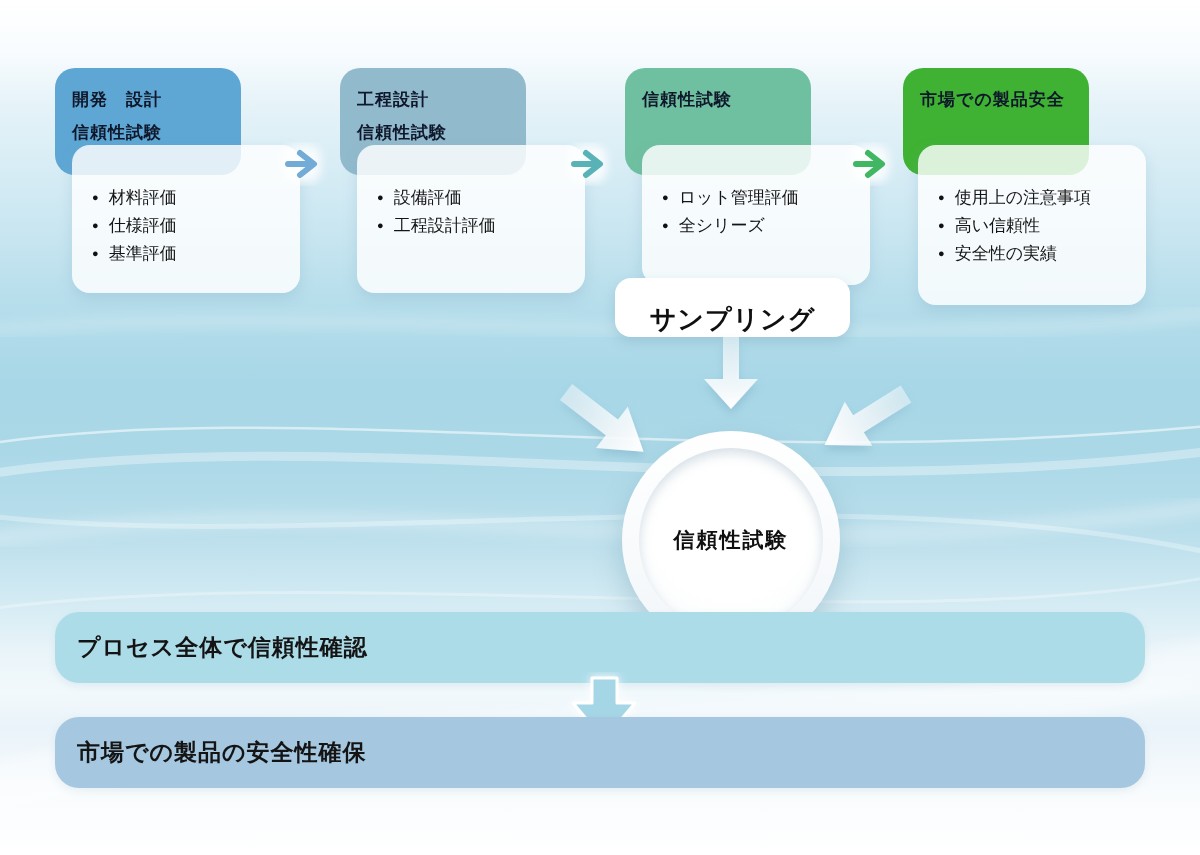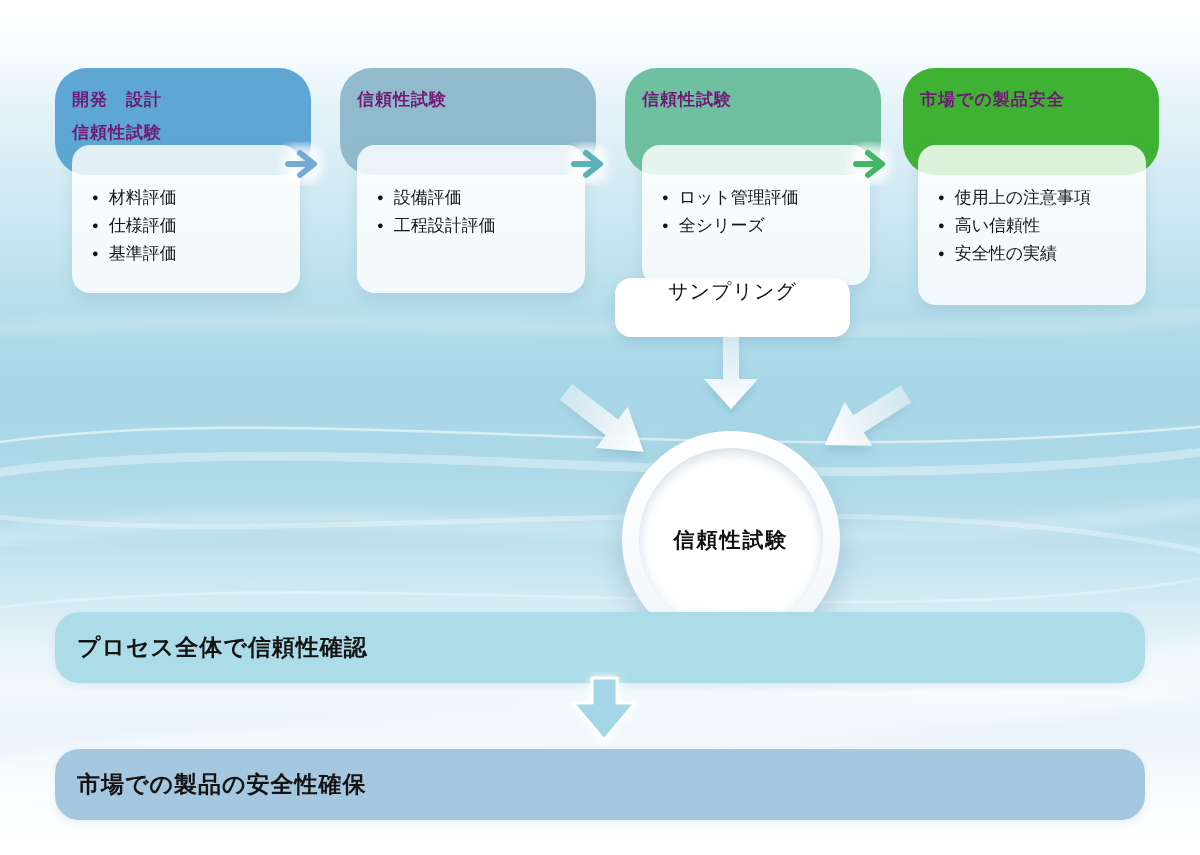--- a/index.html
+++ b/index.html
@@ -9,41 +9,41 @@
     background:linear-gradient(180deg,
       #ffffff 0%,#f8fcfe 6%,#e6f3f9 12%,#cde8f2 25%,#b3dcea 37%,
       #a8d7e7 45%,#abd8e7 53%,#b9deeb 62%,#cfe9f2 69%,#e9f4f9 76%,
       #f2f9fc 81%,#e9f3f9 85%,#f8fbfd 92%,#ffffff 100%);
   }
   #waves{position:absolute;inset:0;z-index:0;}
   .layer{position:absolute;z-index:1;}
 
   
   .stage-header{
-    position:absolute;width:256px;height:107px;border-radius:32px;
+    position:absolute;width:186px;height:107px;border-radius:20px;
     box-sizing:border-box;padding:15px 14px 0 17px;
-    color:#701a75;font-size:17px;font-weight:600;line-height:33px;
+    color:#0f172a;font-size:17px;font-weight:600;line-height:33px;
     letter-spacing:1px;
   }
   .stage-content{
     position:absolute;width:228px;border-radius:18px;
     background:rgba(255,255,255,0.82);
     box-shadow:0 6px 14px rgba(120,165,190,0.25);
     box-sizing:border-box;padding:38px 10px 0 20px;
   }
   .bullet-row{display:flex;align-items:center;height:28px;font-size:17px;color:#141414;}
   .bullet-dot{font-size:11px;margin-right:10px;color:#111;flex:0 0 auto;}
 
   .conn-arrow{position:absolute;width:56px;height:44px;}
 
   .pill{
     position:absolute;background:#ffffff;border-radius:16px;
     box-shadow:0 5px 12px rgba(115,160,185,0.32);
-    display:flex;align-items:flex-start;justify-content:center;
-    font-size:20px;font-weight:400;color:#101010;letter-spacing:1px;
+    display:flex;align-items:flex-end;justify-content:center;
+    font-size:26px;font-weight:700;color:#101010;letter-spacing:1px;
   }
 
   .circle-outer{
     position:absolute;left:622px;top:431px;width:218px;height:218px;border-radius:50%;
     background:linear-gradient(180deg,#ffffff 0%,#f2f6f9 100%);
     box-shadow:0 14px 28px rgba(100,145,170,0.35);
   }
   .circle-inner{
     position:absolute;inset:17px;border-radius:50%;
     background:radial-gradient(circle at 50% 38%,#ffffff 55%,#f6f9fb 100%);
@@ -102,20 +102,21 @@
     <rect x="9" y="3" width="38" height="38" rx="13" fill="#ffffff" opacity="0.8" filter="url(#soft2)"></rect>
     <defs>
         <filter id="soft2" x="-40%" y="-40%" width="180%" height="180%">
           <feGaussianBlur stdDeviation="4"></feGaussianBlur>
         </filter>
       </defs>
     <path d="M14 22 L33 22 M26 11 L40 22 L26 33" fill="none" stroke-width="6" stroke-linecap="round" stroke-linejoin="round" style="stroke: rgb(114, 171, 214);"></path>
   </svg>
 
   <div class="layer stage-header" style="left: 340px; top: 68px; background: rgb(146, 186, 205);">
+    <div>工程設計</div>
     <div>信頼性試験</div>
   </div>
   <div class="layer stage-content" style="left:357px;top:145px;height:148px;">
     <div class="bullet-row">
         <span class="bullet-dot">●</span>
         <span>設備評価</span>
       </div>
     <div class="bullet-row">
         <span class="bullet-dot">●</span>
         <span>工程設計評価</span>
@@ -204,17 +205,17 @@
 
   <svg class="layer" style="left:555px;top:672px;" width="100" height="78" viewBox="555 672 100 78">
     <defs>
       <filter id="glow" x="-40%" y="-40%" width="180%" height="180%">
         <feDropShadow dx="0" dy="0" stdDeviation="4" flood-color="#ffffff" flood-opacity="0.95"></feDropShadow>
       </filter>
     </defs>
     <polygon filter="url(#glow)" stroke="#ffffff" stroke-width="3" stroke-linejoin="round" points="592,678 617,678 617,703 635,703 604,740 573,703 592,703" style="fill: rgb(165, 214, 229);"></polygon>
   </svg>
 
-  <div class="bar layer" style="top: 717px; background: rgb(166, 199, 224); margin-top: 32px;">
+  <div class="bar layer" style="top: 717px; background: rgb(166, 199, 224);">
     <span>市場での製品の安全性確保</span>
   </div>
 
 </div>
 
 </body></html>

